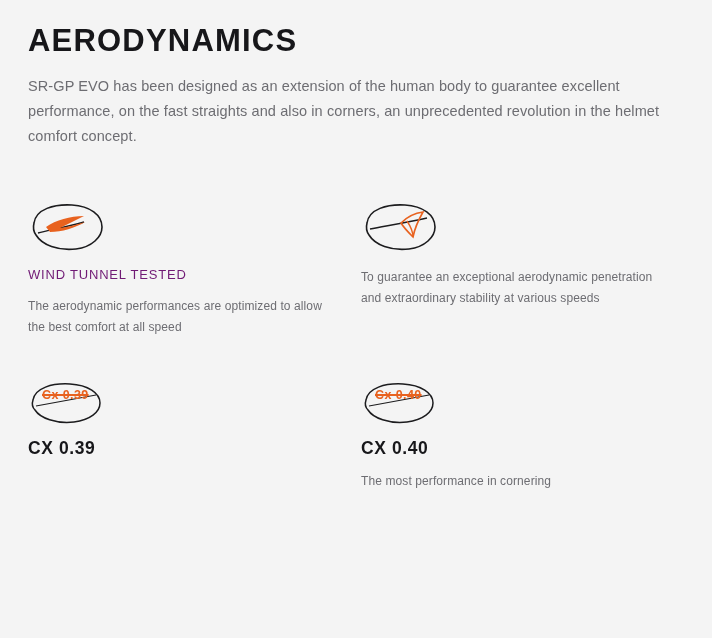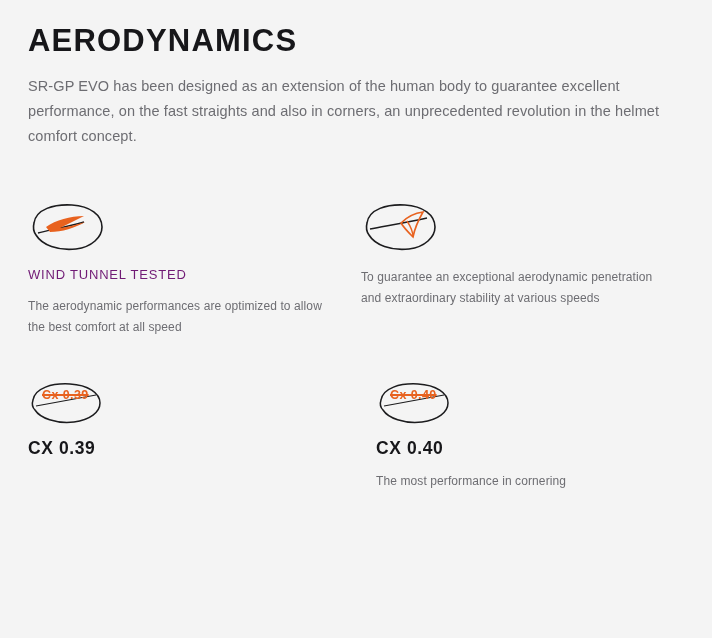--- a/index.html
+++ b/index.html
@@ -62,21 +62,20 @@
   }
   .feature-desc {
     font-size: 12px;
     line-height: 1.75;
     color: #6d6d72;
     margin: 0;
     letter-spacing: 0.1px;
   }
   .row-two {
     margin-top: 42px;
-    gap: 15px;
   }
   .cx-title {
     font-size: 17.5px;
     font-weight: bold;
     letter-spacing: 0.6px;
     color: #17171a;
     margin: 0 0 12px 0;
   }
   .cx-icon-wrap {
     height: 46px;

